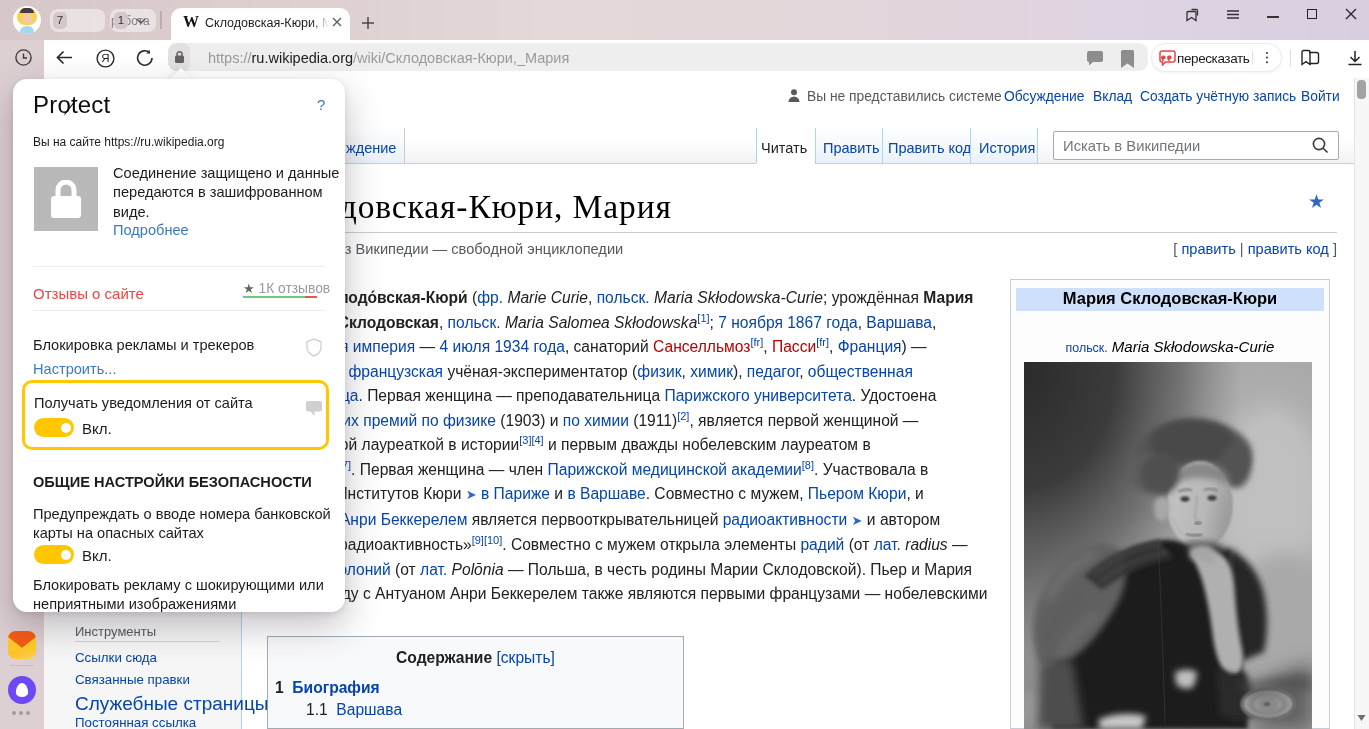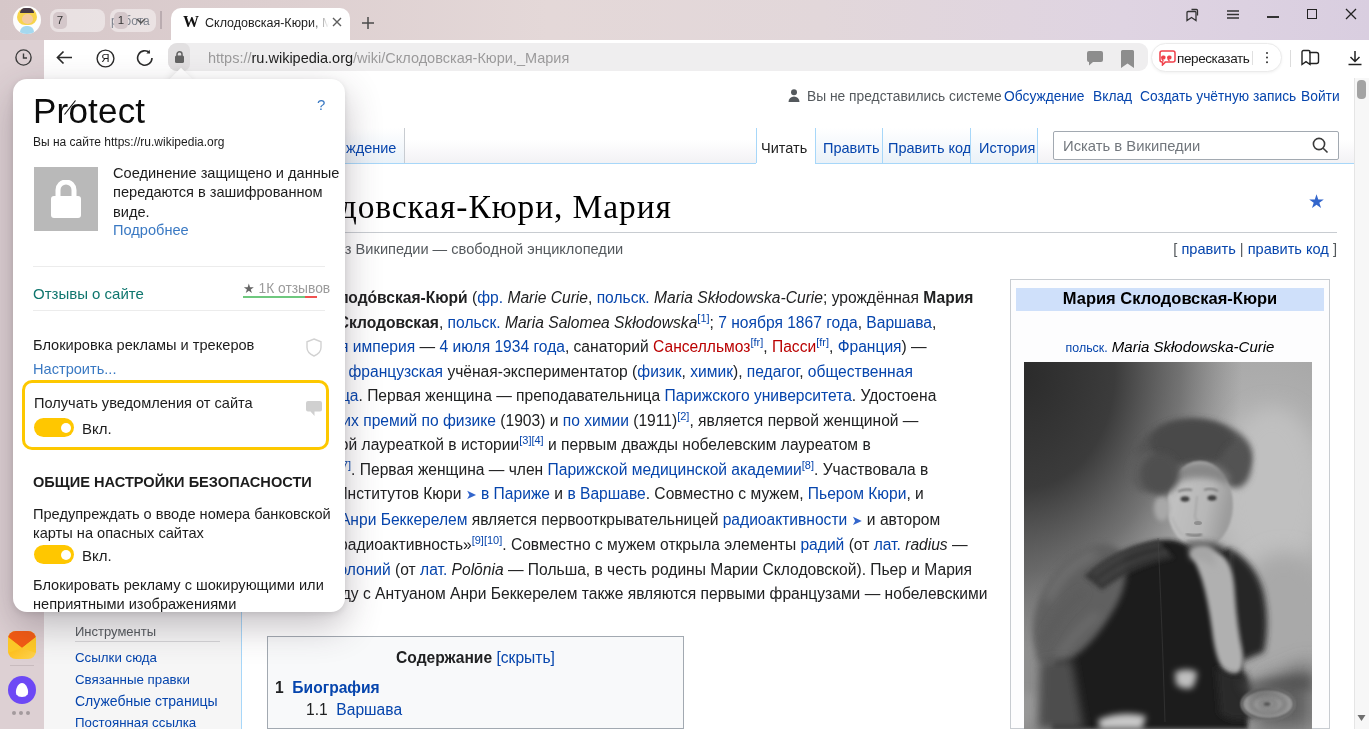--- a/index.html
+++ b/index.html
@@ -178,21 +178,21 @@
 
   <div class="abs" style="left:223px;top:558px;width:417px;height:93px;background:#f8f9fa;border:1px solid #a2a9b1;"></div>
   <div class="abs" style="left:223px;top:571px;width:417px;text-align:center;font-size:15.6px;color:#202122;"><b>Содержание</b> <span class="bl">[</span><a class="bl">скрыть</a><span class="bl">]</span></div>
   <div class="abs" style="left:231px;top:601px;font-size:15.6px;color:#202122;font-weight:bold;">1&nbsp; <a class="bl">Биография</a></div>
   <div class="abs" style="left:262px;top:623px;font-size:15.6px;color:#202122;">1.1&nbsp; <a class="bl">Варшава</a></div>
 
   <div class="abs" style="left:31px;top:546px;font-size:13px;color:#54595d;">Инструменты</div>
   <div class="abs" style="left:31px;top:563px;width:145px;height:1px;background:#d5d5d7;"></div>
   <div class="abs" style="left:31px;top:572px;font-size:13.3px;"><a class="bl">Ссылки сюда</a></div>
   <div class="abs" style="left:31px;top:593.5px;font-size:13.3px;"><a class="bl">Связанные правки</a></div>
-  <div class="abs" style="left:31px;top:615px;font-size:14px;text-align:right;"><a class="bl">Служебные страницы</a></div>
+  <div class="abs" style="left:31px;top:615px;font-size:19px;text-align:right;"><a class="bl">Служебные страницы</a></div>
   <div class="abs" style="left:31px;top:636.5px;font-size:13.3px;"><a class="bl">Постоянная ссылка</a></div>
 
   <div class="abs" style="left:966px;top:201px;width:320px;height:450px;background:#fdfdfe;border:1px solid #c8ccd1;"></div>
   <div class="abs" style="left:972px;top:210px;width:308px;height:23px;background:#cfe0fa;text-align:center;font-size:16.5px;font-weight:bold;color:#000;padding-top:1px;">Мария Склодовская-Кюри</div>
   <div class="abs" style="left:972px;top:260px;width:308px;text-align:center;font-size:15px;color:#000;"><span class="bl" style="font-size:12.4px;">польск.</span> <i>Maria Skłodowska-Curie</i></div>
 
   <svg class="abs" style="left:980px;top:284px;" width="288" height="367" viewBox="0 0 288 367">
     <defs>
       <radialGradient id="corner" cx="0.06" cy="0.08" r="0.95">
         <stop offset="0" stop-color="#2b2b2b" stop-opacity="1"></stop>
@@ -312,38 +312,38 @@
       <path d="M14 7 Q17 7 18.8 10.8 Q21 15.6 19.6 18.4 Q17.8 21 14 21 Q10.2 21 8.4 18.4 Q7 15.6 9.2 10.8 Q11 7 14 7 Z" fill="#fff"></path>
     </svg>
 </div>
 <div class="abs" style="left:12px;top:711px;width:4px;height:4px;border-radius:50%;background:#a39a9d;"></div>
 <div class="abs" style="left:19px;top:711px;width:4px;height:4px;border-radius:50%;background:#a39a9d;"></div>
 <div class="abs" style="left:26px;top:711px;width:4px;height:4px;border-radius:50%;background:#a39a9d;"></div>
 
 <div class="abs" style="left:173px;top:71px;width:16px;height:16px;background:#fff;transform:rotate(45deg);box-shadow:0 2px 8px rgba(0,0,0,0.12);"></div>
 <div class="abs" id="popup" style="left:13px;top:79px;width:332px;height:533px;background:#fff;border-radius:14px;box-shadow:0 14px 36px rgba(60,45,60,0.30), 0 2px 6px rgba(0,0,0,0.10);"></div>
 <div class="abs" style="left:33px;top:88px;width:292px;height:520px;font-size:14.6px;color:#1c1c1c;">
-  <div class="abs" style="left:0;top:3px;font-size:35px;color:#0c0c0c;letter-spacing:0.2px;">Protect</div>
+  <div class="abs" style="left:0;top:3px;font-size:24px;color:#0c0c0c;letter-spacing:0.2px;">Protect</div>
   <svg class="abs" style="left:29px;top:11px;" width="15" height="17" viewBox="0 0 15 17">
       <path d="M13.5 1.5 L2.5 15.5" stroke="#0c0c0c" stroke-width="1.15"></path>
     </svg>
   <div class="abs" style="left:284px;top:8px;font-size:15px;color:#3a79c3;">?</div>
   <div class="abs nw" style="left:0;top:47px;font-size:12px;">Вы на сайте https://ru.wikipedia.org</div>
 
   <div class="abs" style="left:1px;top:79px;width:64px;height:64px;background:#b9b9b9;"></div>
   <svg class="abs" style="left:16px;top:92px;" width="34" height="40" viewBox="0 0 34 40">
       <rect x="2" y="16" width="30" height="22" rx="3" fill="#fff"></rect>
       <path d="M9 17 V10 a8 8 0 0 1 16 0 V17" fill="none" stroke="#fff" stroke-width="5"></path>
     </svg>
   <div class="abs" style="left:80px;top:76px;width:236px;line-height:19.3px;">Соединение защищено и данные передаются в зашифрованном виде.</div>
   <div class="abs" style="left:80px;top:134px;color:#3a79c3;">Подробнее</div>
 
   <div class="abs" style="left:0;top:177.5px;width:292px;height:1px;background:#ececec;"></div>
 
-  <div class="abs" style="left:0;top:197px;color:#0f766e;font-size:15px;">Отзывы о сайте</div>
+  <div class="abs" style="left:0;top:197px;color:#ef4444;font-size:15px;">Отзывы о сайте</div>
   <div class="abs nw" style="left:210px;top:193px;font-size:13.8px;color:#9b9b9b;"><span style="color:#666;font-size:13px;">★</span> 1К отзывов</div>
   <div class="abs" style="left:210px;top:207.5px;width:62px;height:2.5px;background:#6ec87e;"></div>
   <div class="abs" style="left:272px;top:207.5px;width:12px;height:2.5px;background:#ef5350;"></div>
 
   <div class="abs" style="left:0;top:222px;width:292px;height:1px;background:#ececec;"></div>
 
   <div class="abs" style="left:0;top:249px;">Блокировка рекламы и трекеров</div>
   <svg class="abs" style="left:273px;top:250px;" width="16" height="19" viewBox="0 0 16 19">
       <path d="M8 1 L15 3.8 V9.5 Q15 15 8 18 Q1 15 1 9.5 V3.8 Z" fill="none" stroke="#d2d2d2" stroke-width="1.4"></path>
     </svg>

